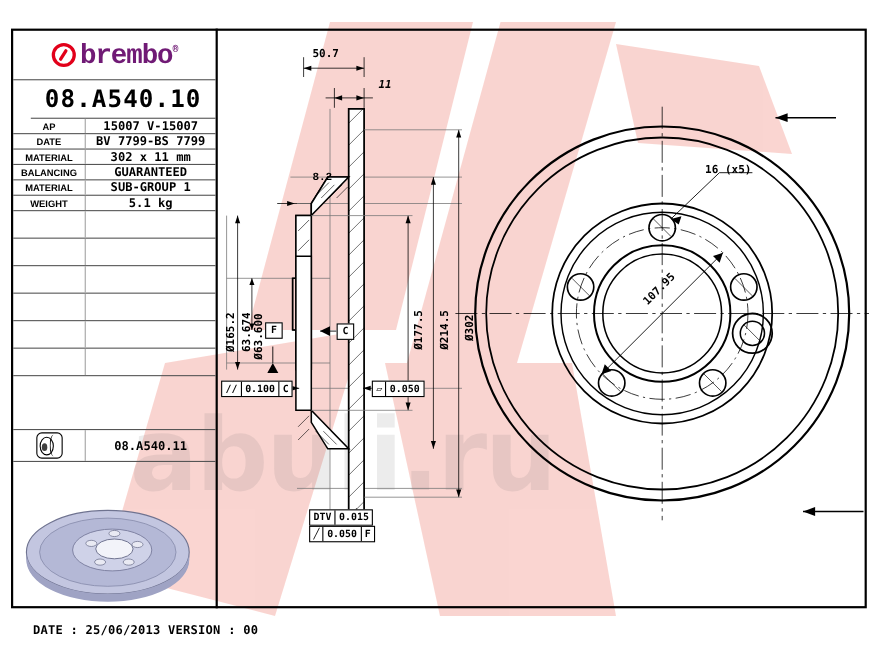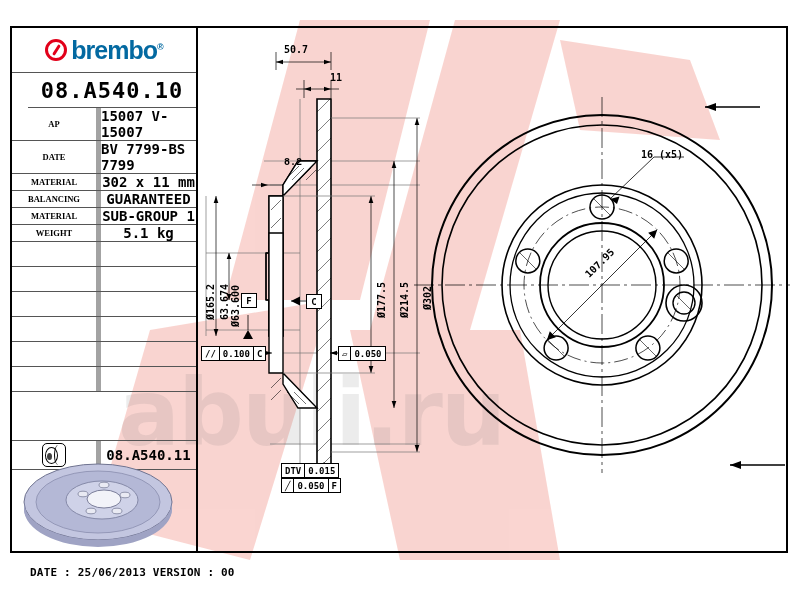--- a/index.html
+++ b/index.html
@@ -16,36 +16,36 @@
 
   
   #frame{position:absolute;left:10px;top:26px;width:778px;height:527px;
          border:2px solid #000;box-sizing:border-box;}
   #divider{position:absolute;left:196px;top:26px;width:0;height:527px;
            border-left:2px solid #000;}
 
   
   #tbl{position:absolute;left:12px;top:28px;width:184px;}
   .row{display:flex;border-bottom:1px solid #555;box-sizing:border-box;}
-  .c1{width:89px;box-sizing:border-box;border-right:5px solid #a3a3a3;
+  .c1{width:66px;box-sizing:border-box;border-right:1px solid #a3a3a3;
       display:flex;align-items:center;justify-content:center;
-      font-family:Liberation Serif, serif;font-size:8.5px;font-weight:bold;}
+      font-family:Liberation Sans, sans-serif;font-size:8.5px;font-weight:bold;}
   .c2{flex:1;display:flex;align-items:center;justify-content:center;
-      font-family:"DejaVu Sans Mono",monospace;font-size:14px;font-weight:bold;}
+      font-family:"DejaVu Sans Mono",monospace;font-size:11px;font-weight:bold;}
 
   #logo-row{height:44px;display:flex;align-items:center;justify-content:center;
             border-bottom:1px solid #555;}
   #brembo{display:flex;align-items:center;gap:4px;}
   #brembo .mark{width:22px;height:22px;border:3.2px solid #e2001a;border-radius:50%;
                 position:relative;box-sizing:border-box;}
   #brembo .mark:after{content:"";position:absolute;left:50%;top:2px;bottom:2px;
                 width:3px;margin-left:-1.5px;background:#e2001a;
                 transform:rotate(32deg);border-radius:2px;}
-  #brembo .word{font-family:Liberation Sans, sans-serif;font-size:25px;font-weight:bold;
-                color:#0369a1;letter-spacing:-1px;}
+  #brembo .word{font-family:Liberation Mono, monospace;font-size:25px;font-weight:bold;
+                color:#701a75;letter-spacing:-1px;}
   #brembo .word sup{font-size:9px;vertical-align:super;}
 
   #code-row{height:34px;display:flex;align-items:center;justify-content:center;
             border-bottom:1px solid #555;
             font-family:"DejaVu Sans Mono",monospace;font-size:22px;font-weight:bold;
             letter-spacing:1px;margin-left:16px;}
   .blank{height:25px;}
   #pic-row{height:30px;display:flex;border-bottom:1px solid #555;border-top:1px solid #555;margin-top:48px;}
   #pic-row .c1{display:flex;align-items:center;justify-content:center;}
   #icon-box{width:22px;height:22px;border:1.6px solid #000;border-radius:5px;
@@ -319,21 +319,21 @@
       <line x1="264" y1="353" x2="272" y2="353"></line>
       <path d="M272 353 l-7 -2.3 v4.6 z" fill="#000" stroke="none"></path>
       <line x1="338" y1="353" x2="330" y2="353"></line>
       <path d="M330 353 l7 -2.3 v4.6 z" fill="#000" stroke="none"></path>
       <line x1="324" y1="462" x2="324" y2="470"></line>
       <line x1="283" y1="470" x2="324" y2="470" stroke="#777"></line>
     </g>
   </svg>
 
   <div class="dt" style="left:284px;top:44px;">50.7</div>
-  <div class="dt" style="left:330px;top:72px;">11</div>
+  <div class="dt" style="left:344px;top:72px;font-style:italic;">11</div>
   <div class="dt" style="left:284px;top:157px;font-family:Liberation Mono, monospace;">8.2</div>
 
   <div class="dt vt" style="left:205px;top:320px;">Ø165.2</div>
   <div class="dt vt" style="left:219px;top:320px;">63.674</div>
   <div class="dt vt" style="left:230px;top:327px;">Ø63.600</div>
 
   <div class="dt vt" style="left:376px;top:318px;">Ø177.5</div>
   <div class="dt vt" style="left:399px;top:318px;">Ø214.5</div>
   <div class="dt vt" style="left:422px;top:310px;">Ø302</div>
 

